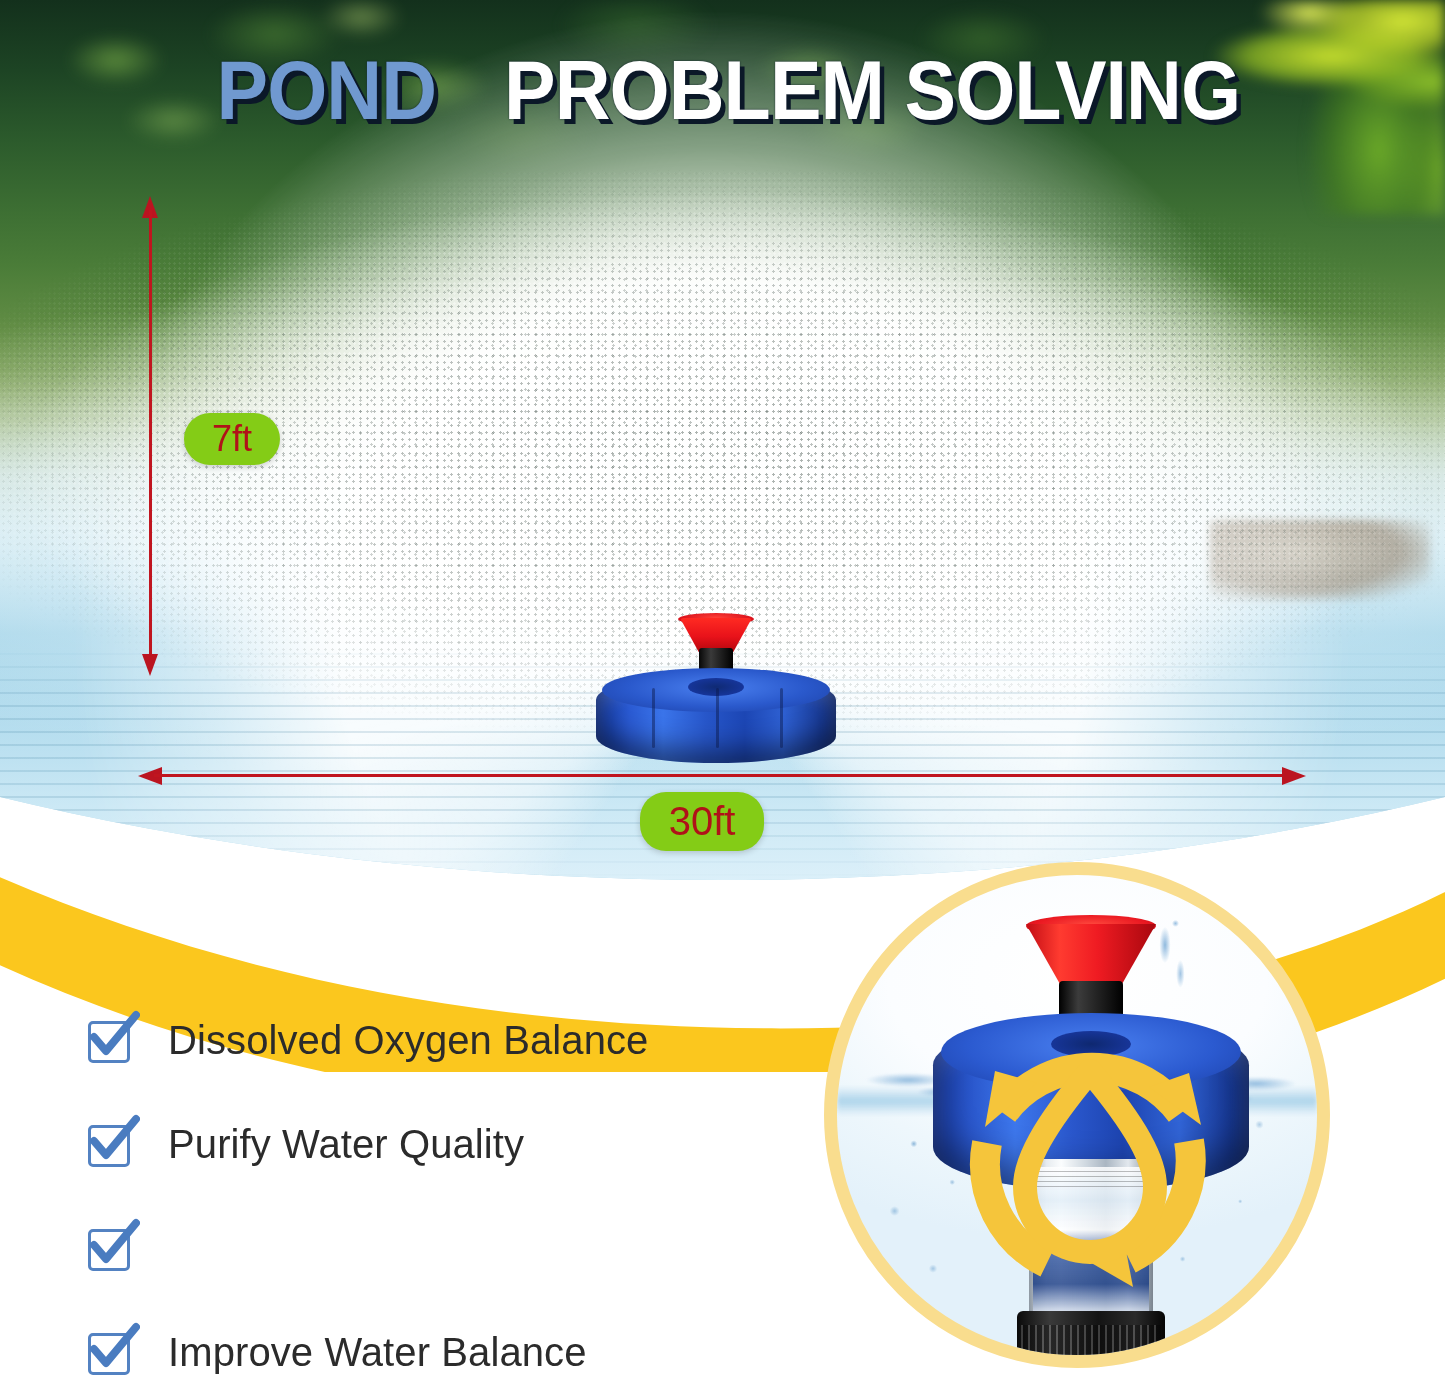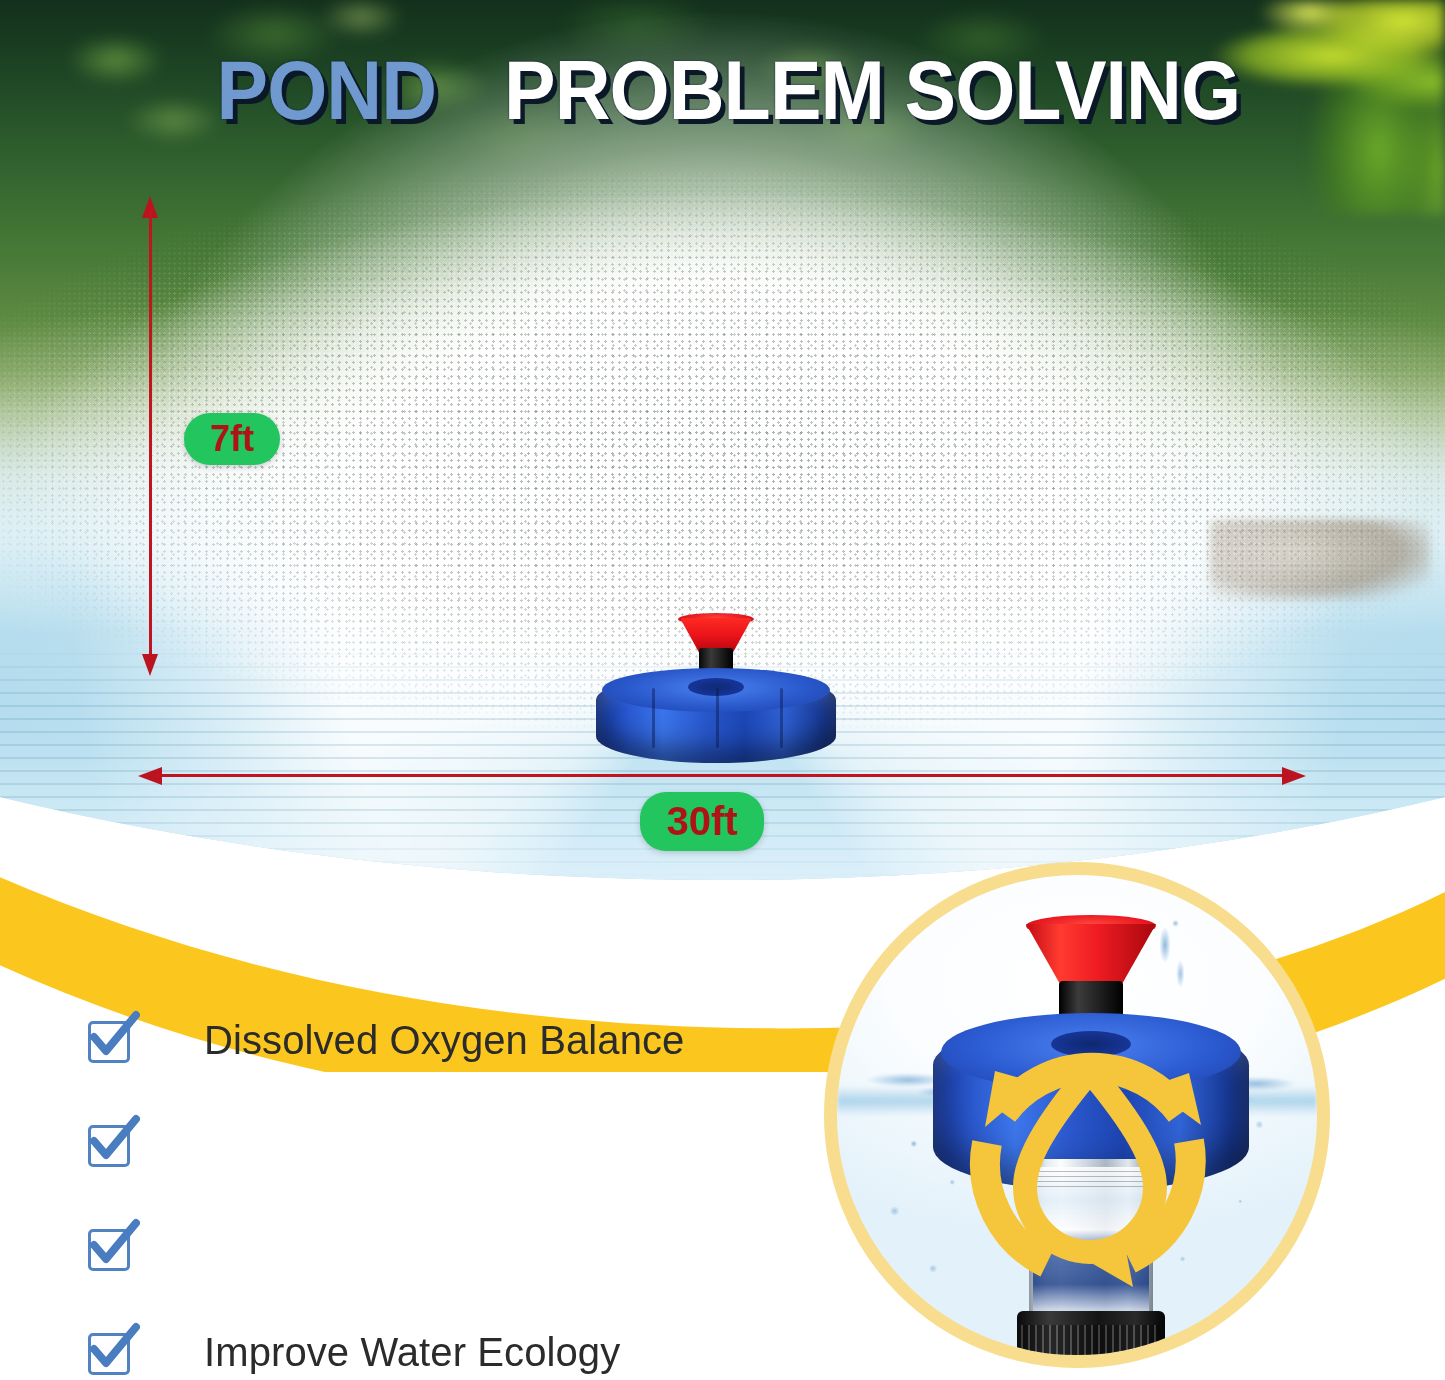--- a/index.html
+++ b/index.html
@@ -203,22 +203,22 @@
     border-top:9px solid transparent; border-bottom:9px solid transparent;
     border-right:24px solid #bb1420;
   }
   #h-arrow .head-r {
     position:absolute; right:0; top:0; width:0; height:0;
     border-top:9px solid transparent; border-bottom:9px solid transparent;
     border-left:24px solid #bb1420;
   }
   .dim-pill {
     position:absolute; z-index:9;
-    background:#22c55e; color:#b01219;
-    font-weight:bold; font-family:"Liberation Sans", sans-serif;
+    background:#84cc16; color:#b01219;
+    font-weight:normal; font-family:"Liberation Sans", sans-serif;
     display:flex; align-items:center; justify-content:center;
     border-radius:26px;
     box-shadow:0 2px 6px rgba(0,0,0,.18);
   }
   #pill-7ft  { left:184px; top:413px; width:96px; height:52px; font-size:36px; }
   #pill-30ft { left:640px; top:792px; width:124px; height:59px; font-size:40px; }
 
   
   #swoosh {
     position:absolute; left:-120px; top:742px; width:1760px; height:330px;
@@ -233,21 +233,20 @@
     position:absolute; left:0; top:4px; width:42px; height:42px;
     border:3px solid #5382c2; border-radius:5px; background:#fff;
   }
   .cbox .tick {
     position:absolute; left:-2px; top:-8px; width:54px; height:54px;
   }
   .check-label {
     font-size:40px; color:#2b2b2b; letter-spacing:.1px;
     font-family:"Liberation Sans", sans-serif;
     white-space:nowrap;
-    margin-left:36px;
   }
 
   
   #inset {
     position:absolute; left:824px; top:862px; width:506px; height:506px;
     border-radius:50%; z-index:8; overflow:hidden;
     border:13px solid #f9dd8e;
     background:
       radial-gradient(ellipse 420px 260px at 50% 22%, #ffffff 0%, #fbfdff 45%, #eef7fc 70%, #e3f1fa 100%),
       linear-gradient(to bottom, #ffffff 0%, #f4fafd 30%, #dceef8 58%, #cbe5f4 80%, #bcdcf0 100%);
@@ -439,39 +438,40 @@
     <span class="check-label">Dissolved Oxygen Balance</span>
   </div>
 
   <div class="check-row">
     <span class="cbox">
       <span class="sq"></span>
       <svg class="tick" viewBox="0 0 54 54">
           <path d="M8 28 L20 42 L50 6" fill="none" stroke="#4a7cc0" stroke-width="8" stroke-linecap="round" stroke-linejoin="round"></path>
         </svg>
     </span>
+    <span class="check-label">Purify Water Quality</span>
   </div>
 
   <div class="check-row">
     <span class="cbox">
       <span class="sq"></span>
       <svg class="tick" viewBox="0 0 54 54">
           <path d="M8 28 L20 42 L50 6" fill="none" stroke="#4a7cc0" stroke-width="8" stroke-linecap="round" stroke-linejoin="round"></path>
         </svg>
     </span>
   </div>
 
   <div class="check-row">
     <span class="cbox">
       <span class="sq"></span>
       <svg class="tick" viewBox="0 0 54 54">
           <path d="M8 28 L20 42 L50 6" fill="none" stroke="#4a7cc0" stroke-width="8" stroke-linecap="round" stroke-linejoin="round"></path>
         </svg>
     </span>
-    <span class="check-label">Improve Water Ecology</span>
+    <span class="check-label">Improve Water Balance</span>
   </div>
 </div>
 
 <div id="inset">
   <div class="bubbles"></div>
   <div class="waterline"></div>
   <div class="splash-l"></div>
   <div class="splash-r"></div>
   <div class="splash-top"></div>
 

